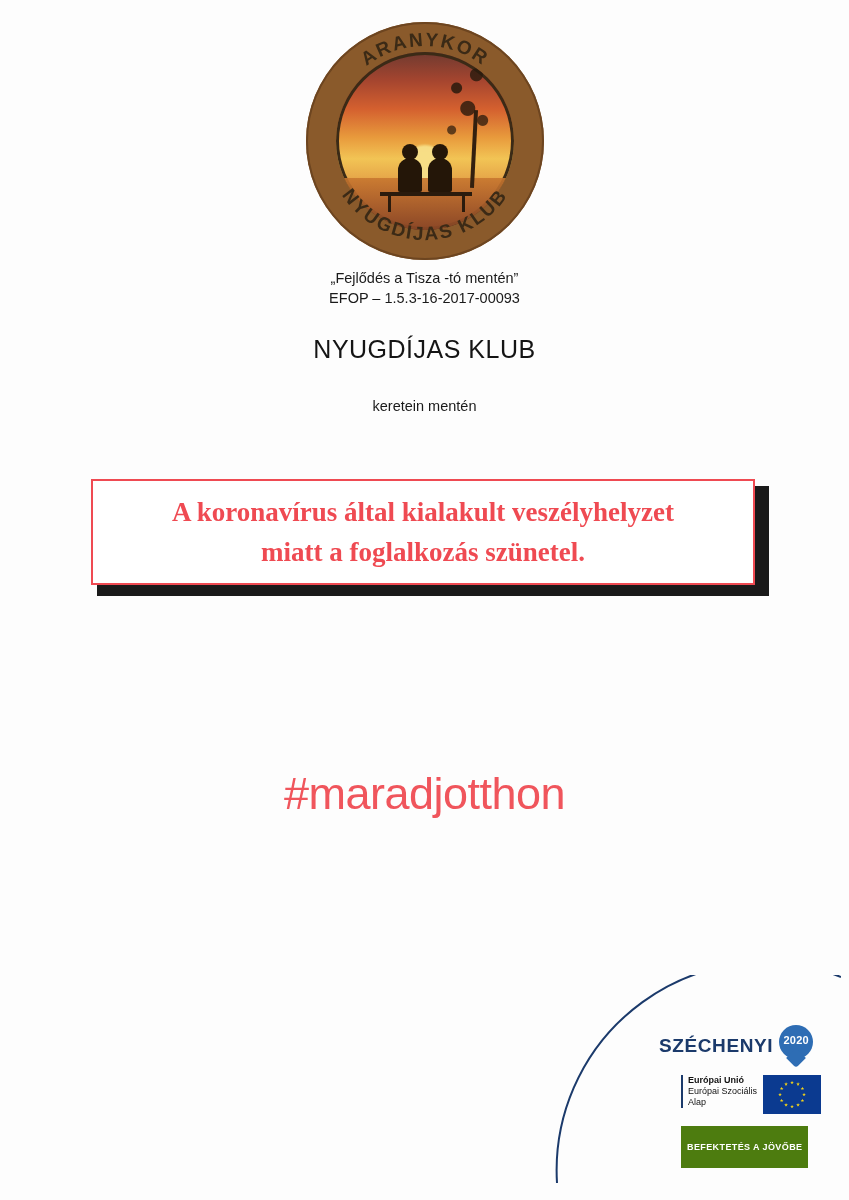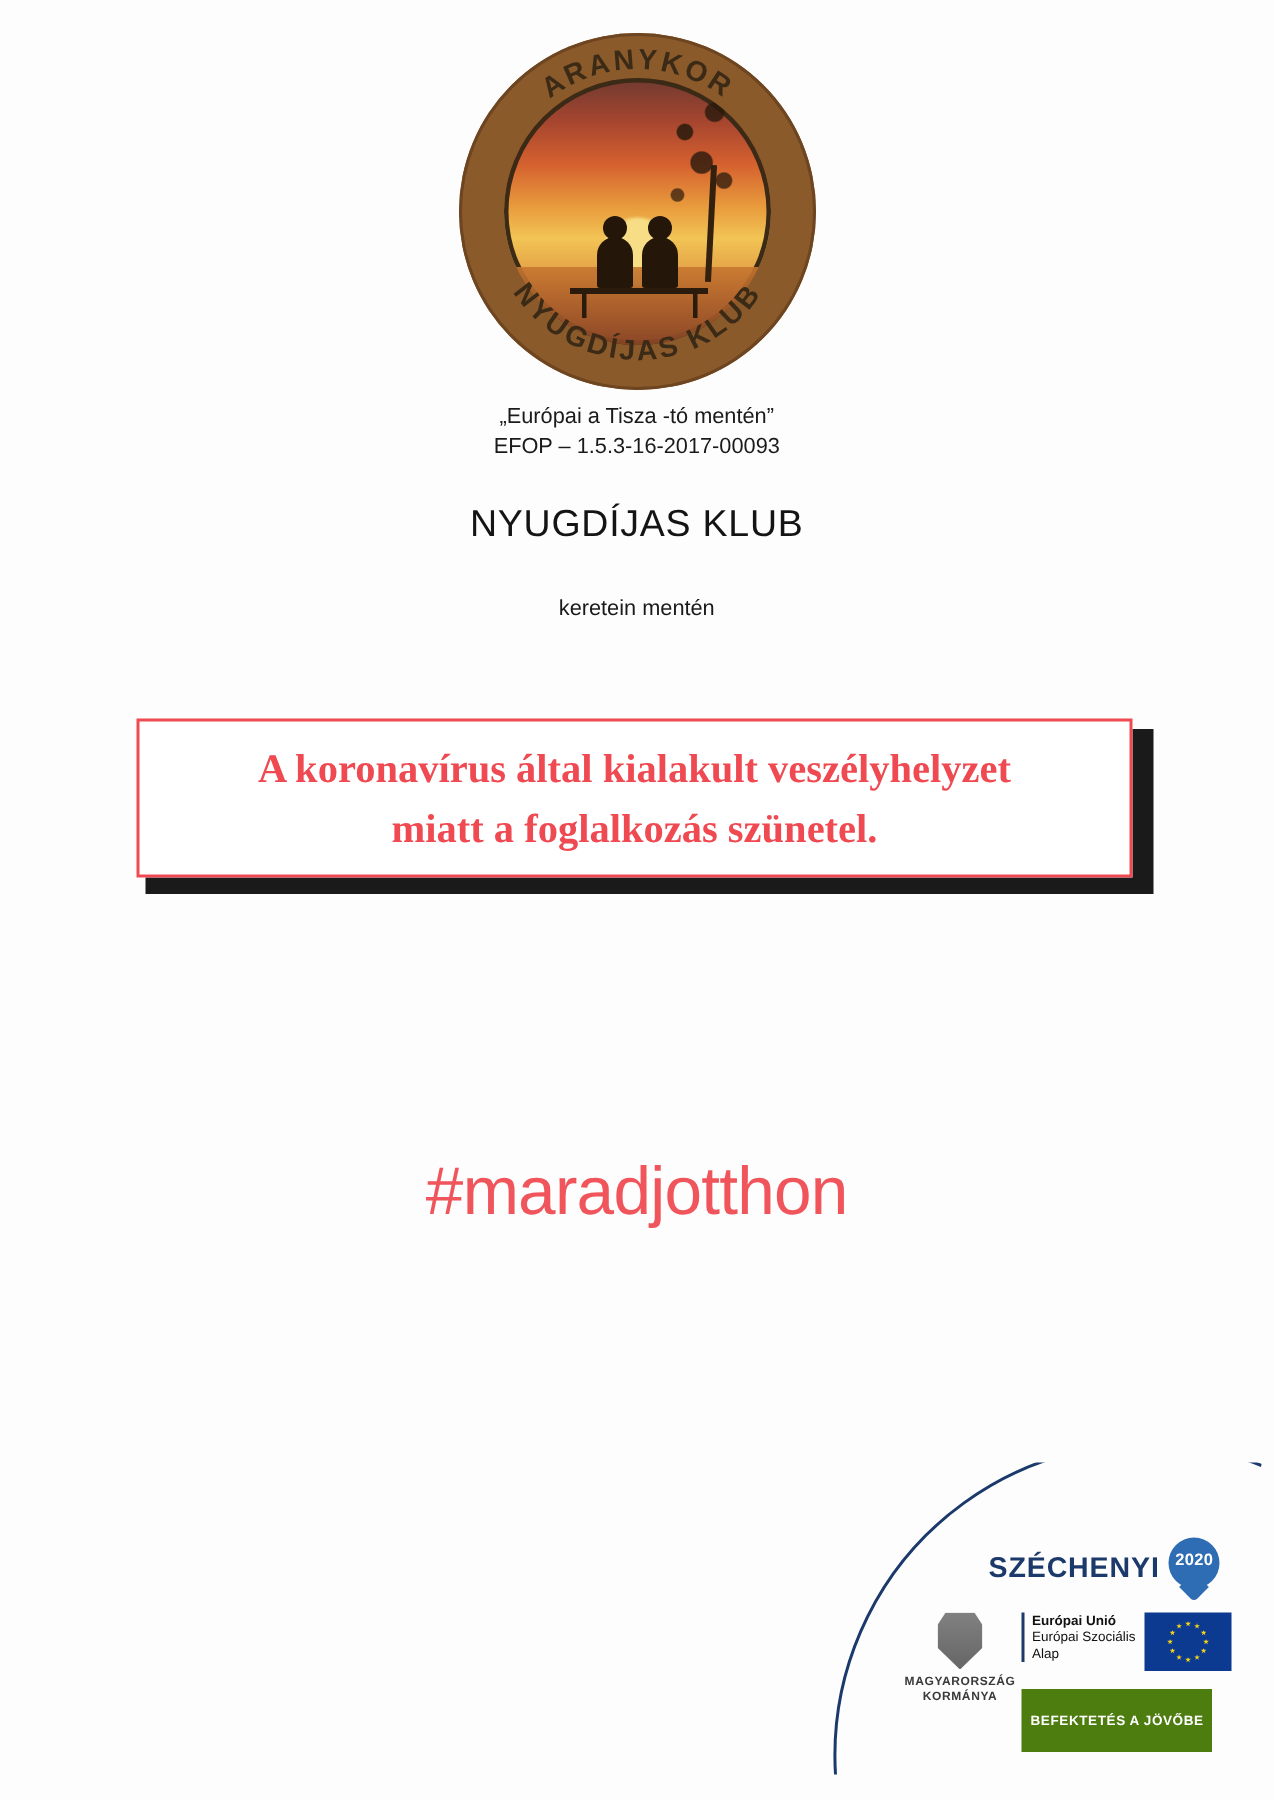--- a/index.html
+++ b/index.html
@@ -394,21 +394,21 @@
           <textPath href="#arcTop" startOffset="50%" text-anchor="middle">ARANYKOR</textPath>
         </text>
         <text>
           <textPath href="#arcBottom" startOffset="50%" text-anchor="middle">NYUGDÍJAS KLUB</textPath>
         </text>
       </svg>
     </div>
   </div>
 
   <div class="proj-line center">
-    <div>„Európai a Tisza -tó mentén”</div>
+    <div>„Fejlődés a Tisza -tó mentén”</div>
     <div>EFOP – 1.5.3-16-2017-00093</div>
   </div>
 
   <div class="title center">NYUGDÍJAS KLUB</div>
 
   <div class="subtitle center">
     <div>keretein mentén</div>
   </div>
 
   <div class="notice-shadow"></div>
@@ -429,25 +429,20 @@
 
     <div class="szechenyi">
       <span class="word">SZÉCHENYI</span>
       <span class="pin">
         <span class="head"></span>
         <span class="tail"></span>
         <span class="yr">2020</span>
       </span>
     </div>
 
-    <div class="crest-block">
-      <div class="crest"></div>
-      <div class="l1">MAGYARORSZÁG</div>
-      <div class="l2">KORMÁNYA</div>
-    </div>
 
     <div class="eu-block">
       <div class="eu-row">
         <div class="eu-lines">
           <div class="b">Európai Unió</div>
           <div>Európai Szociális</div>
           <div>Alap</div>
         </div>
         <div class="eu-flag" id="euflag">
             <span class="star" style="left: 27px; top: 5.5px;"></span>

